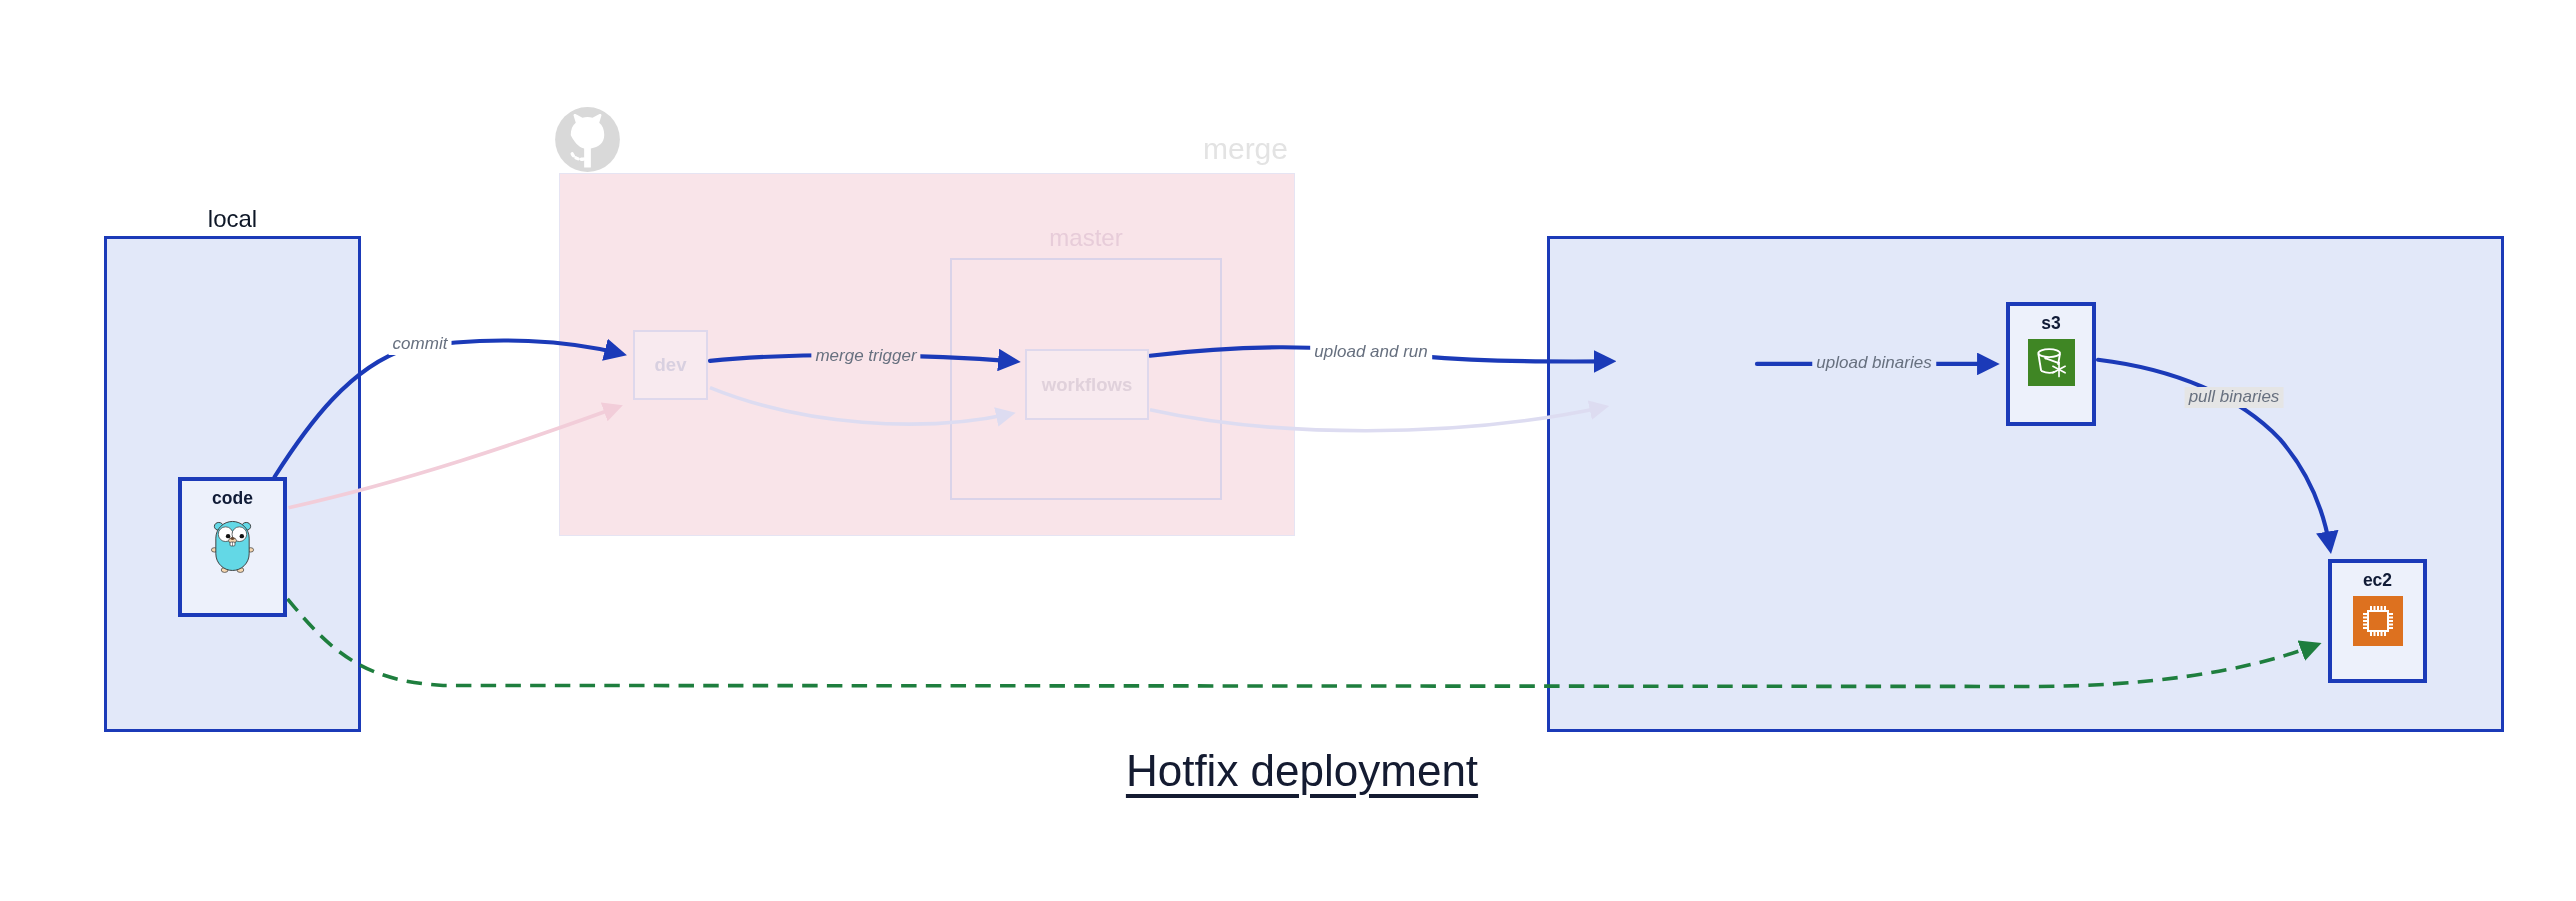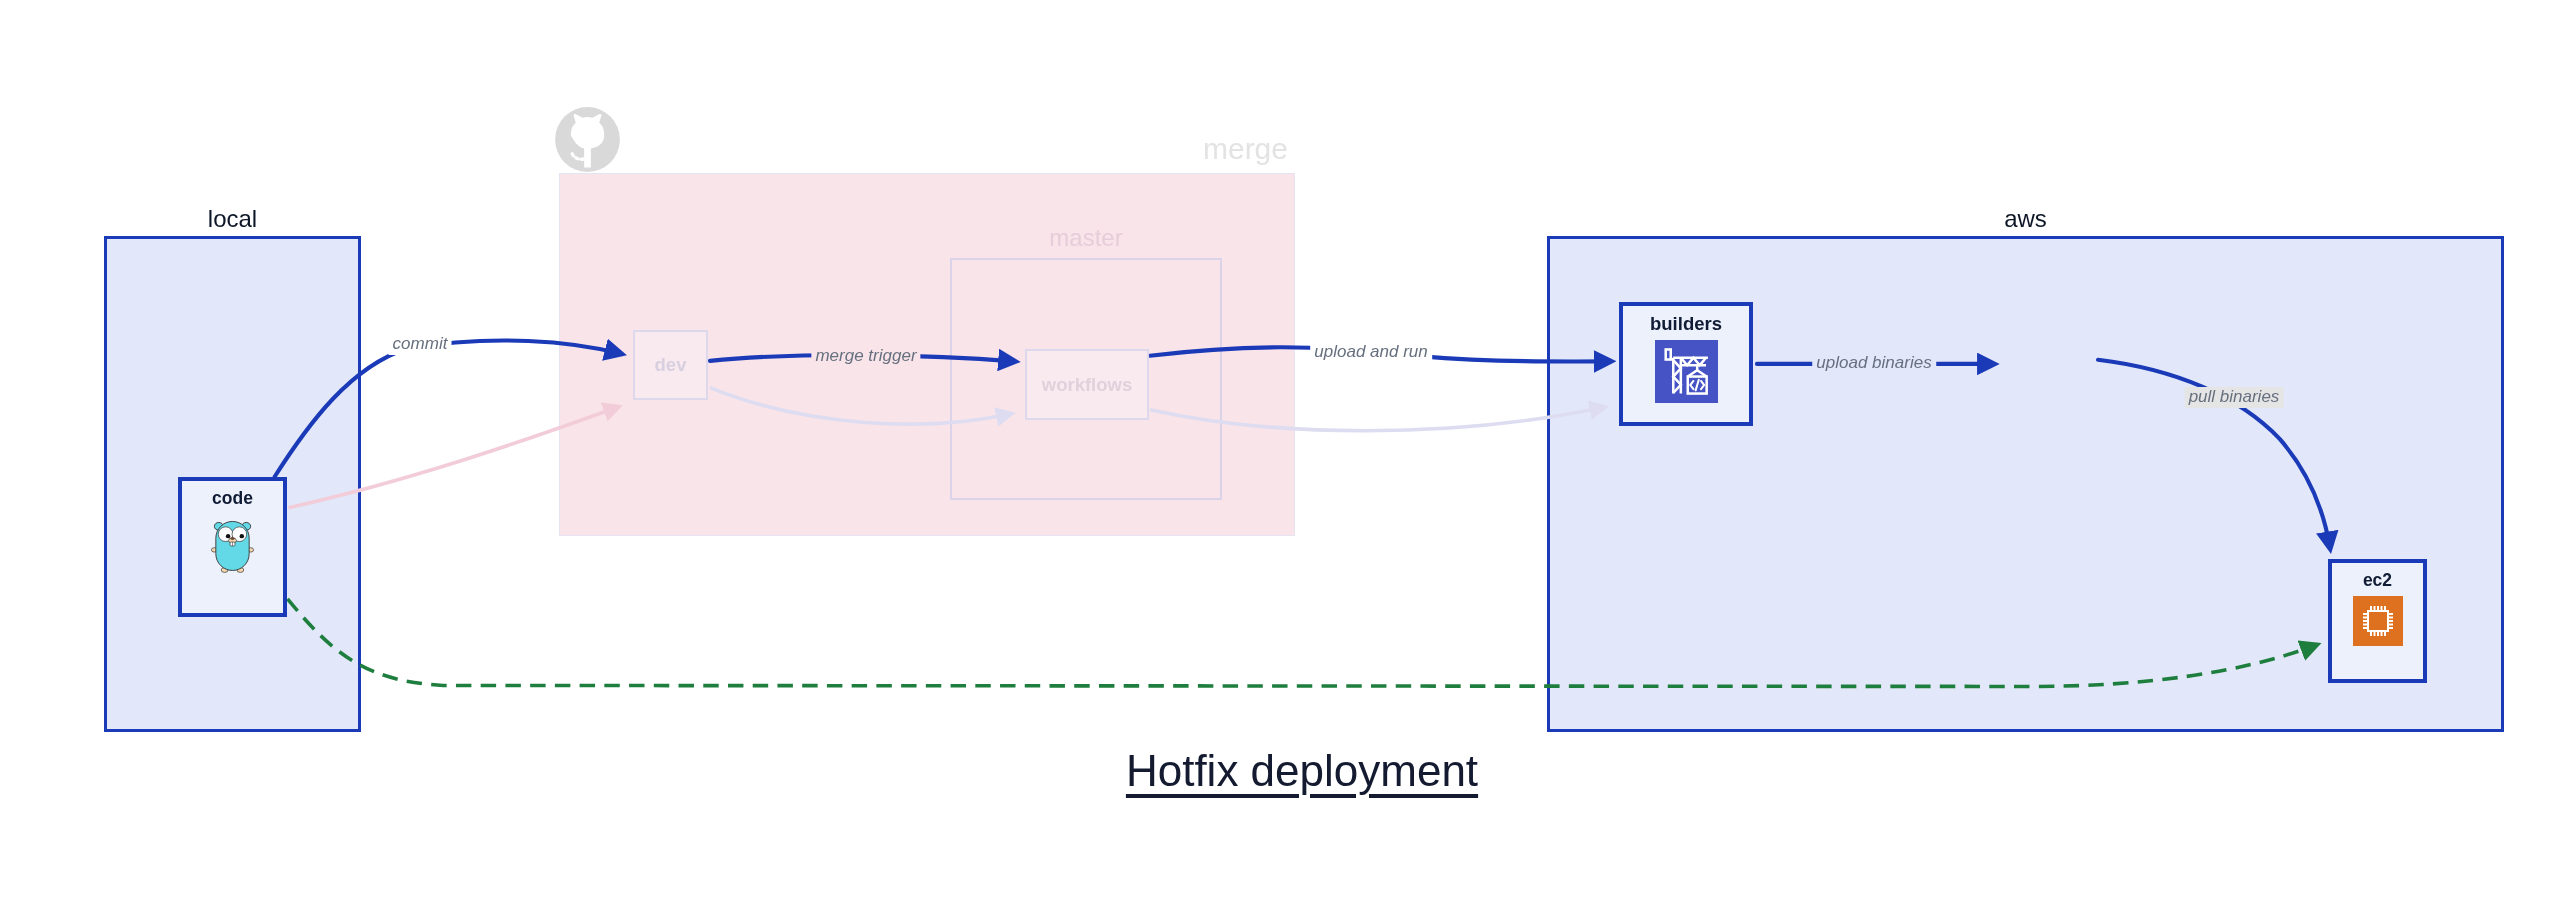--- a/index.html
+++ b/index.html
@@ -63,21 +63,20 @@
 <div class="stage">
 
   <div class="region region-blue region-local"></div>
   <div class="region region-github"></div>
   <div class="region region-master"></div>
   <div class="region region-blue region-aws"></div>
 
   <div class="region-label label-local">local</div>
   <div class="region-label label-github">merge</div>
   <div class="region-label label-master">master</div>
-  <div class="region-label label-aws">aws</div>
 
   <svg class="octocat" viewBox="0 0 120 120">
     <circle cx="60" cy="60" r="58" fill="#d9d9d9"></circle>
     <path fill="#ffffff" d="M30 52 C30 42 33 35 39 30 L35 17 C34.5 15 36.5 13.5 38.5 14.5 L51 21
       C57 19 63 19 69 21 L81.5 14.5 C83.5 13.5 85.5 15 85 17 L81 30 C87 35 90 42 90 52
       C90 66 80 74 66 76 L66 110 L54 110 L54 76 C40 74 30 52 30 52 Z"></path>
     <path d="M53 95 C41 97 32 90 31 80" stroke="#ffffff" stroke-width="6" fill="none" stroke-linecap="round" stroke-dasharray="4 6"></path>
   </svg>
 
   <svg class="edges" viewBox="0 0 5054 1750">
@@ -131,42 +130,40 @@
   </div>
 
   <div class="node node-faded node-dev">
     <div class="faded-label">dev</div>
   </div>
 
   <div class="node node-faded node-workflows">
     <div class="faded-label">workflows</div>
   </div>
 
-  <div class="node node-solid node-builders">
-    <div class="node-label">builders</div>
-    <svg class="node-icon" width="63" height="63" viewBox="0 0 100 100">
-      <rect x="0" y="0" width="100" height="100" fill="#4553c4"></rect>
+
+  <div class="node node-solid node-s3">
+    <div class="node-label">s3</div>
+    <svg class="node-icon" width="47" height="47" viewBox="0 0 100 100">
+      <rect x="0" y="0" width="100" height="100" fill="#3f8624"></rect>
       <g stroke="#ffffff" stroke-width="4" fill="none">
-        <rect x="17" y="15" width="8" height="16"></rect>
-        <path d="M29 28 V85 M41 28 V85"></path>
-        <path d="M29 32 L41 45 L29 58 L41 71 L29 84"></path>
-        <path d="M29 28 H84"></path>
-        <path d="M41 28 L51 40 L61 28 L71 40 L81 28 M41 40 H81"></path>
-        <path d="M67 40 V48"></path>
-        <path d="M52 58 L67 48 L82 58"></path>
-        <rect x="52" y="58" width="30" height="27"></rect>
+        <ellipse cx="45" cy="30" rx="23" ry="8.5"></ellipse>
+        <path d="M22 31 L28 68"></path>
+        <path d="M68 31 L64 55"></path>
+        <path d="M28 68 Q45 75 56 70"></path>
+        <path d="M38 41 L67 52"></path>
       </g>
-      <g stroke="#ffffff" stroke-width="3.2" fill="none" stroke-linecap="round">
-        <path d="M61 65 L56 71.5 L61 78"></path>
-        <path d="M73 65 L78 71.5 L73 78"></path>
-        <path d="M69.5 63 L64.5 80"></path>
+      <circle cx="37.5" cy="40.5" r="3" fill="#ffffff"></circle>
+      <g stroke="#ffffff" stroke-width="3.5" fill="none" stroke-linecap="round">
+        <path d="M66 50 V80"></path>
+        <path d="M53 58 L79 72"></path>
+        <path d="M79 58 L53 72"></path>
       </g>
     </svg>
   </div>
-
 
   <div class="node node-solid node-ec2">
     <div class="node-label">ec2</div>
     <svg class="node-icon" width="50" height="50" viewBox="0 0 100 100">
       <rect x="0" y="0" width="100" height="100" fill="#dd711f"></rect>
       <g stroke="#ffffff" stroke-width="4" fill="none">
         <rect x="30" y="30" width="40" height="40"></rect>
         <path d="M36 30 V20 M43 30 V20 M50 30 V20 M57 30 V20 M64 30 V20"></path>
         <path d="M36 80 V70 M43 80 V70 M50 80 V70 M57 80 V70 M64 80 V70"></path>
         <path d="M30 36 H20 M30 43 H20 M30 50 H20 M30 57 H20 M30 64 H20"></path>

